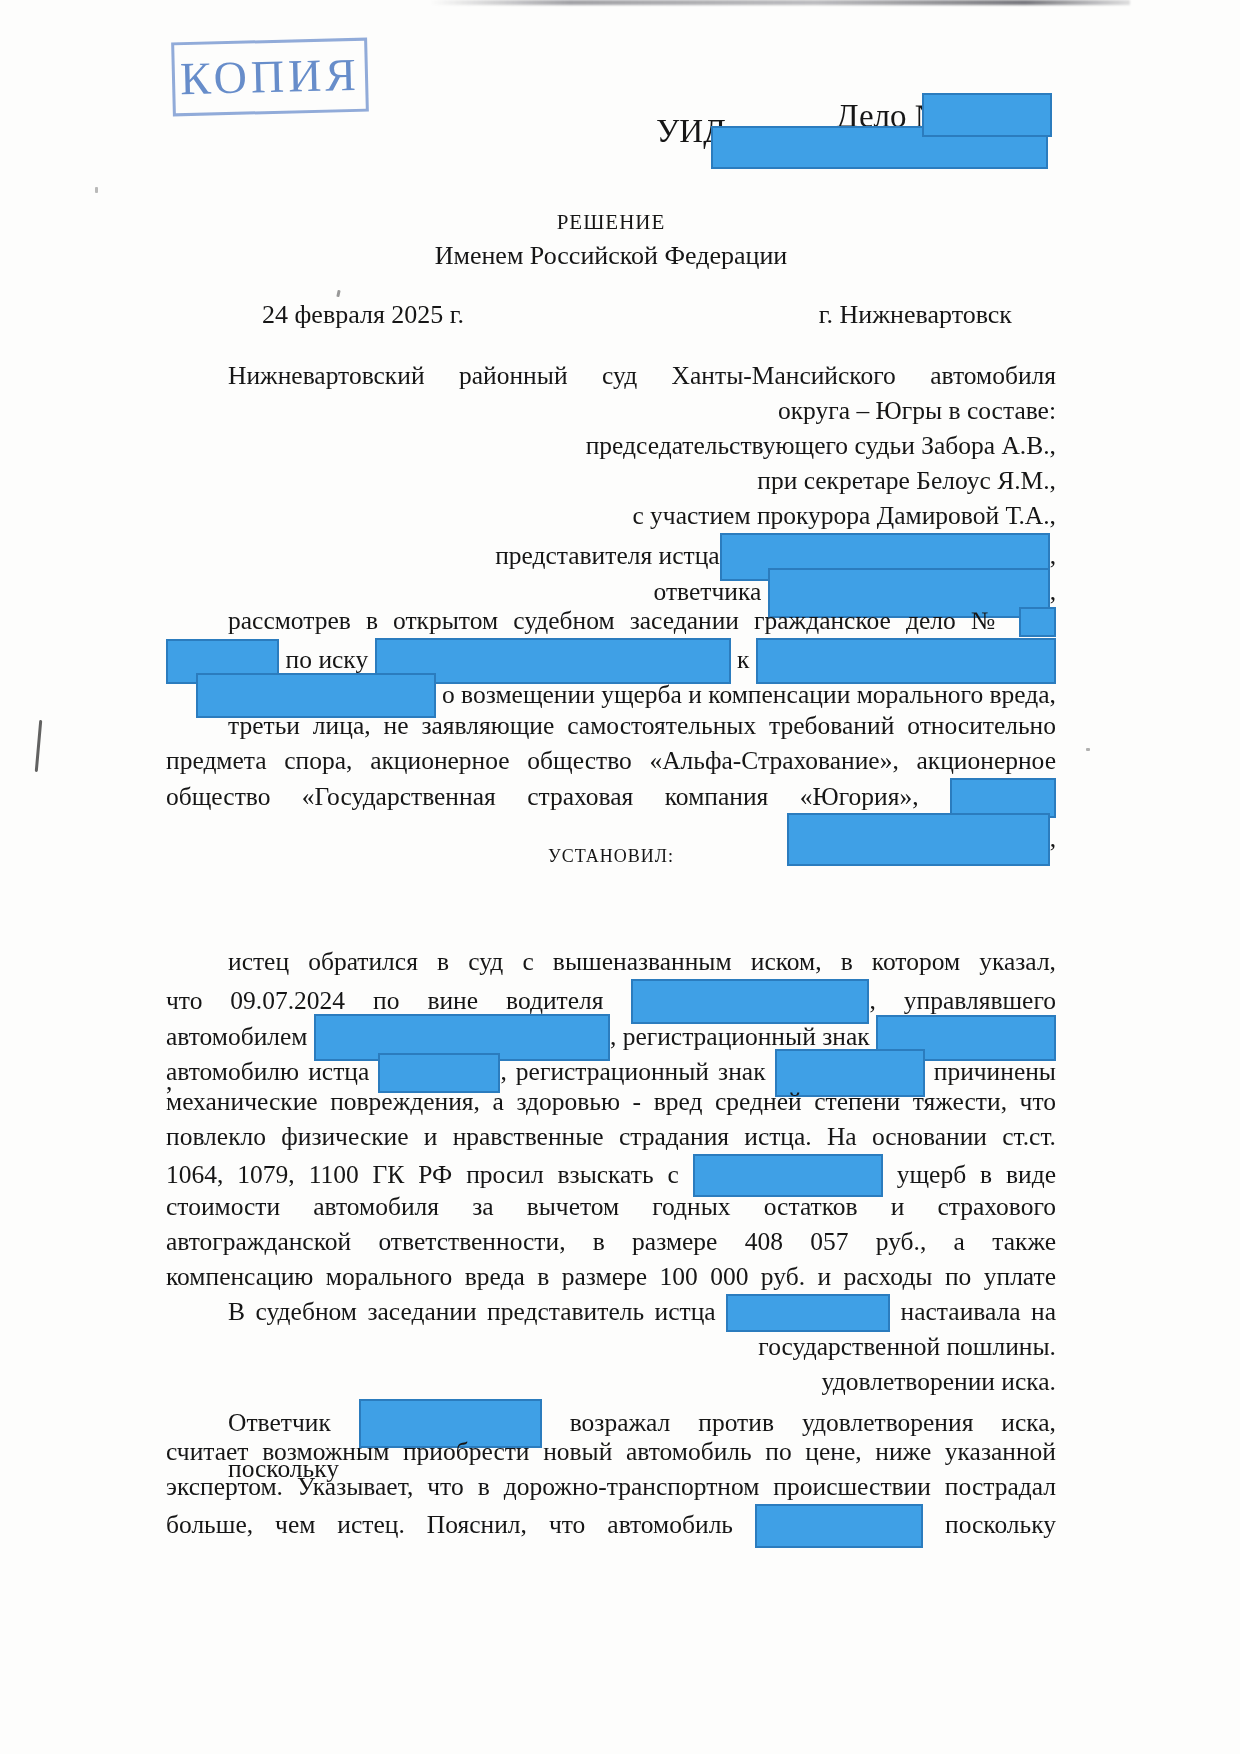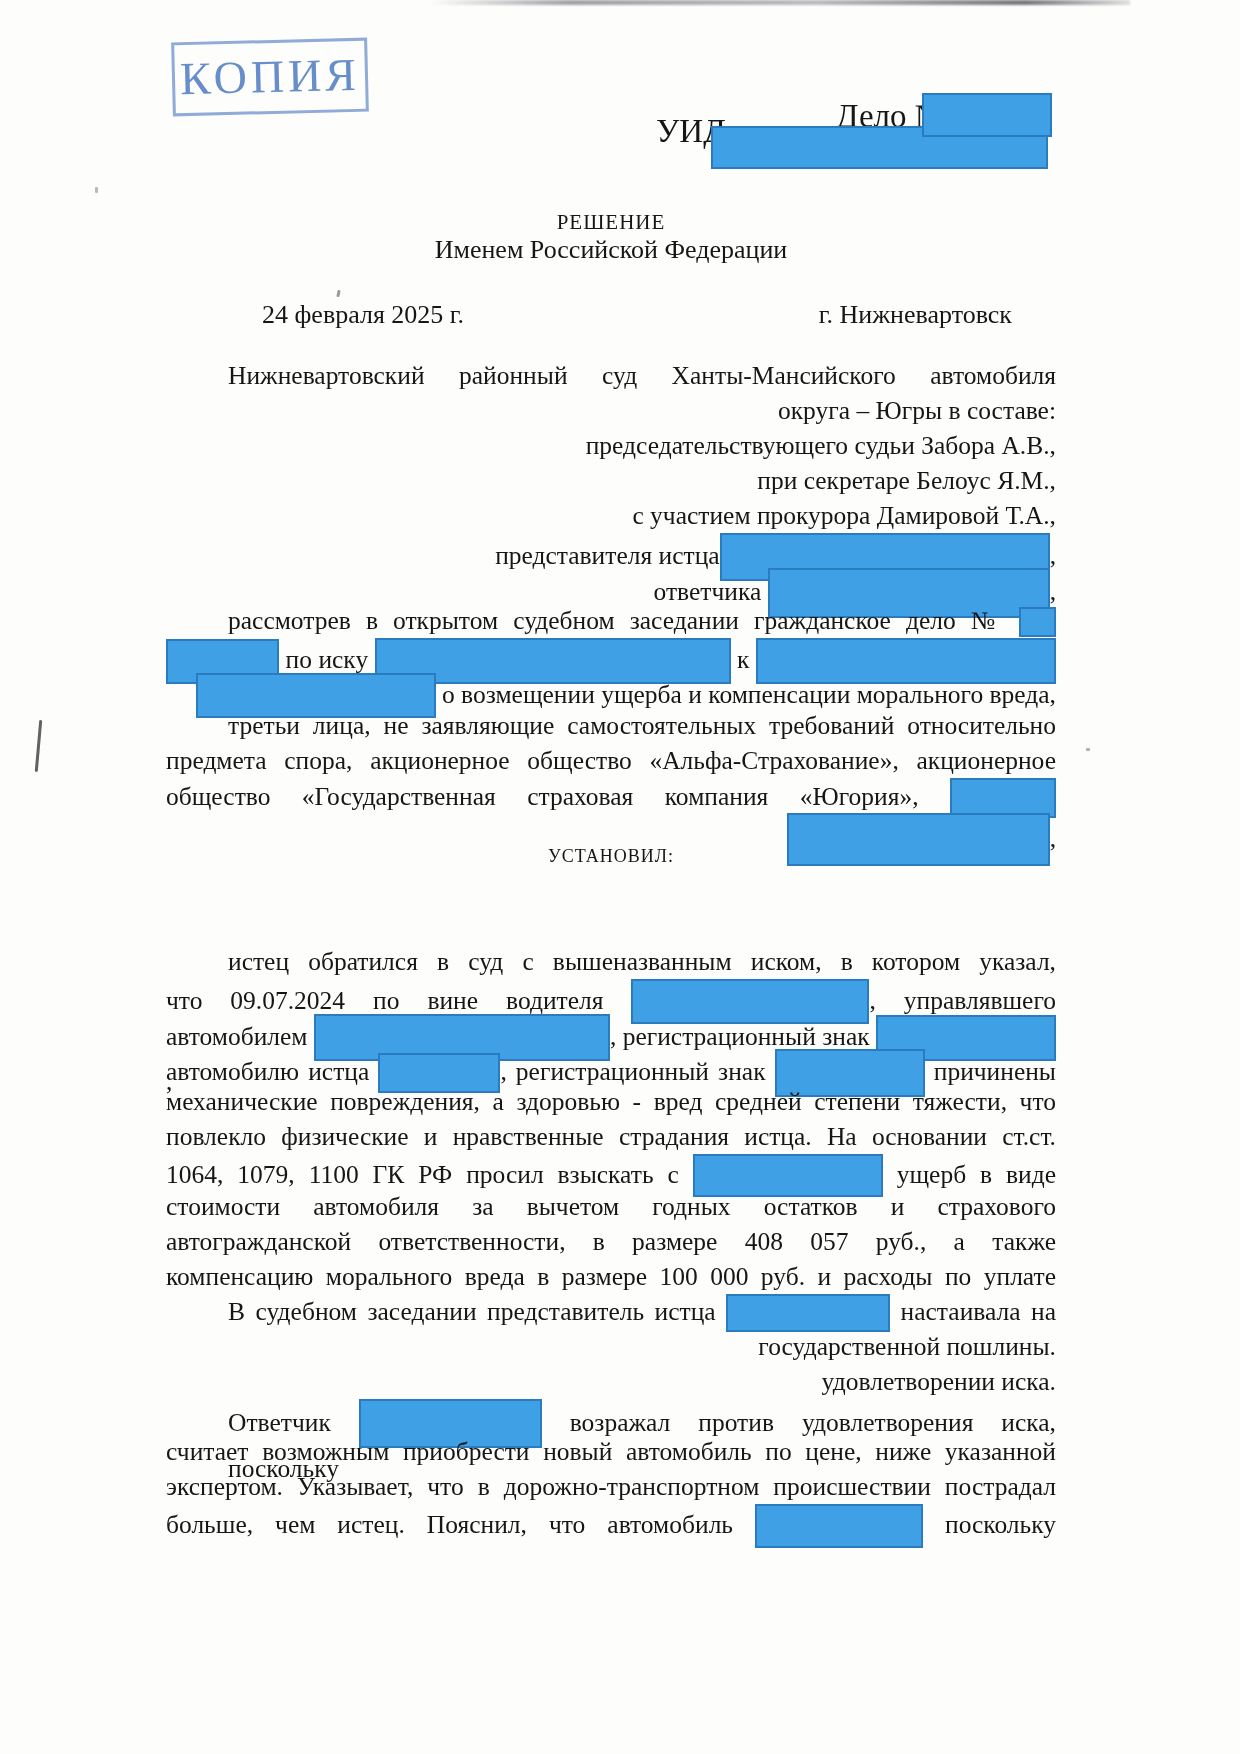--- a/index.html
+++ b/index.html
@@ -42,21 +42,21 @@
     background:#3FA0E6;
     border:2px solid #2B7CBE;
     box-sizing:border-box;
   }
   .abs{position:absolute;}
   .case-box{left:922px;top:93px;width:130px;height:44px;z-index:3;}
   .uid-box{left:711px;top:126px;width:337px;height:43px;z-index:2;}
   
   .title-block{position:absolute;left:166px;top:210px;width:890px;text-align:center;}
   .t1{font-size:21px;letter-spacing:1px;}
-  .t2{font-size:26px;}
+  .t2{font-size:26px;margin-top:6px;}
   
   .date-row{position:absolute;left:166px;top:300px;width:890px;font-size:26px;}
   .date{position:absolute;left:96px;}
   .city{position:absolute;right:44px;}
   
   .content{position:absolute;left:166px;width:890px;font-size:25.5px;}
   #section-a{top:358px;}
   #section-b{top:944px;}
   .tline{
     height:35px;line-height:35px;

